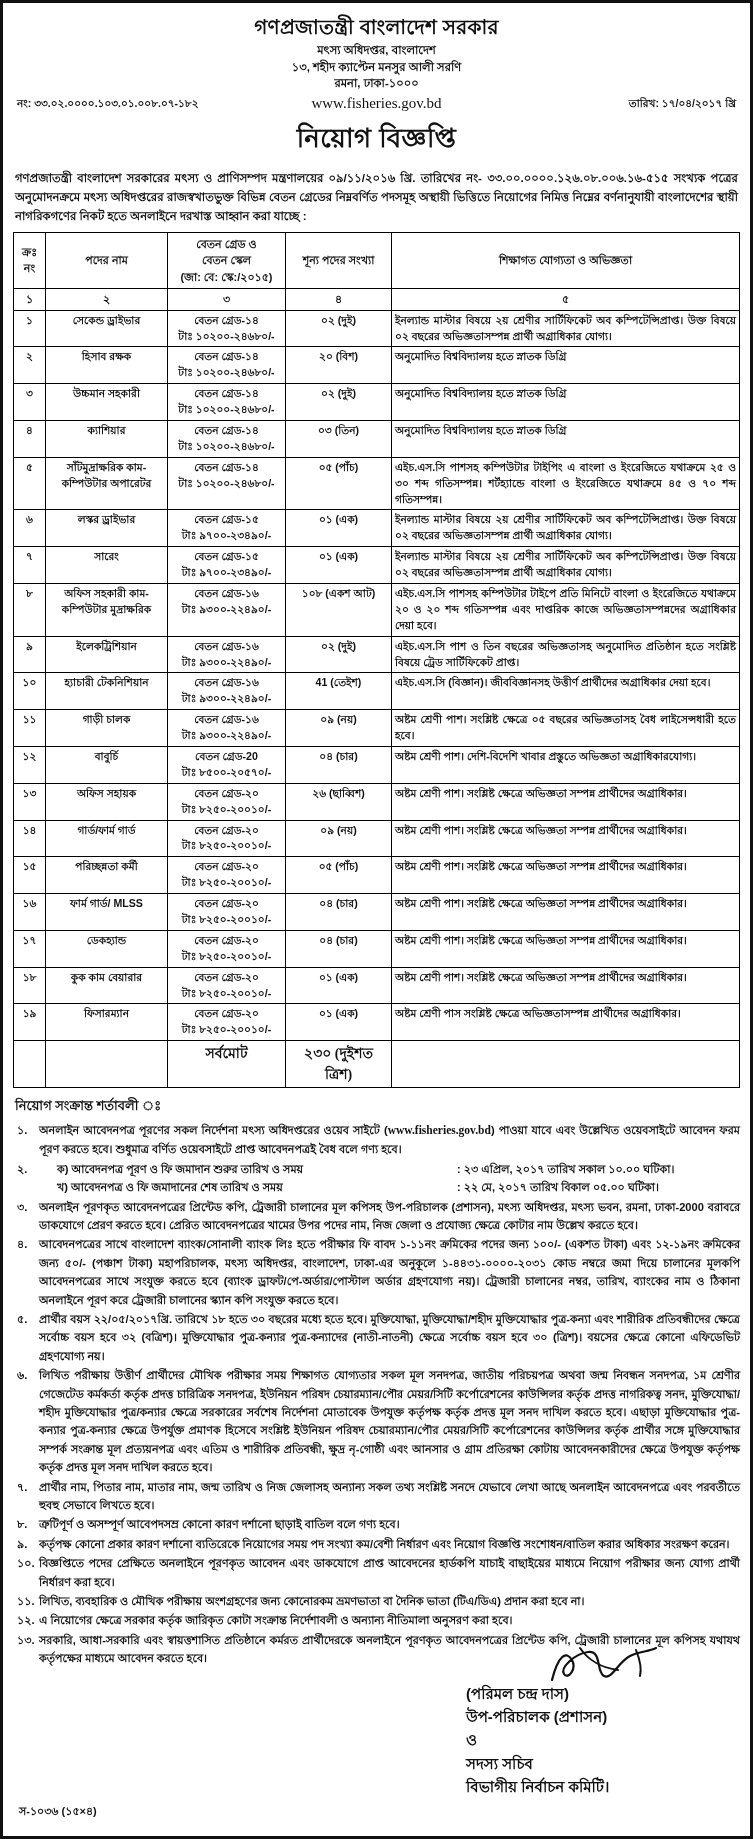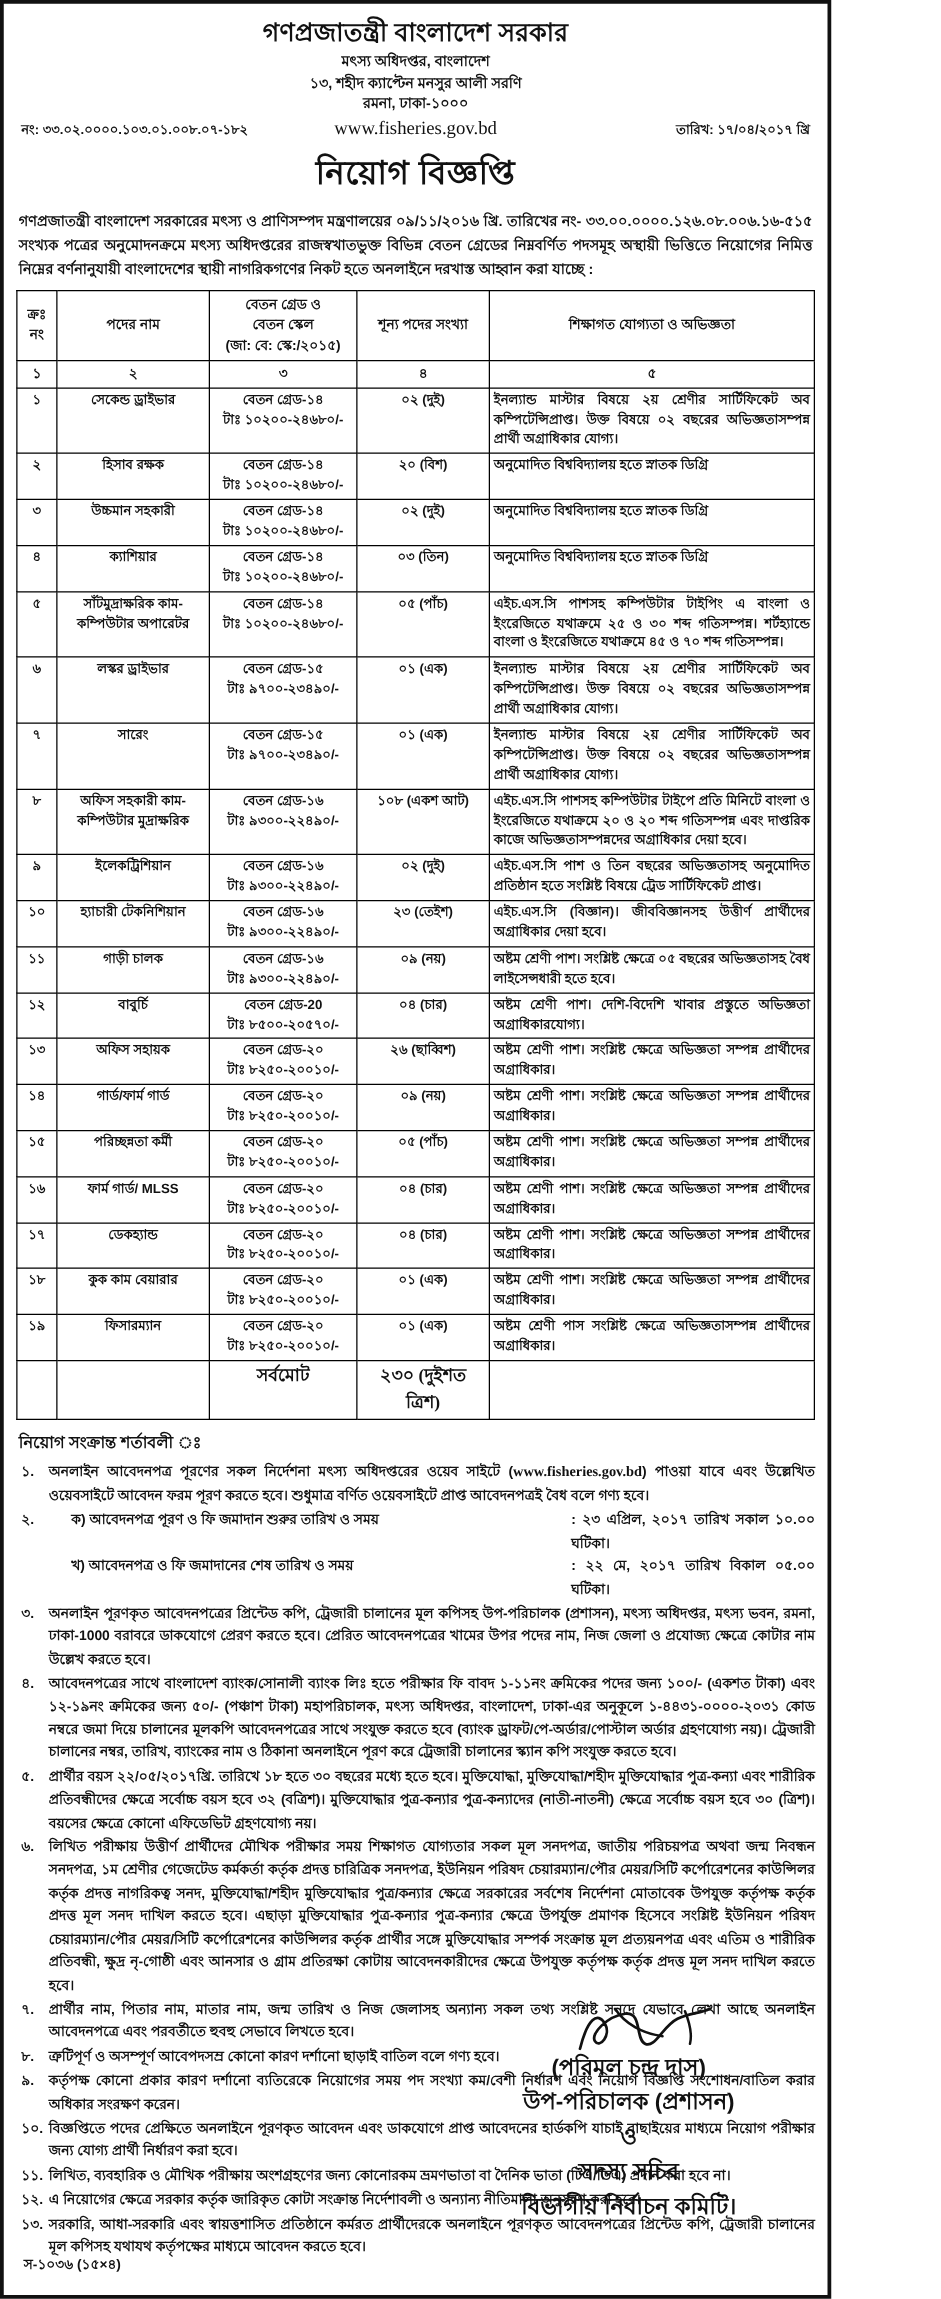--- a/index.html
+++ b/index.html
@@ -9,21 +9,21 @@
   }
   body {
     width: 753px;
     height: 1839px;
     font-family: "Liberation Sans", "DejaVu Sans", sans-serif;
     color: #111;
     position: relative;
     overflow: hidden;
   }
   .page {
-    width: 665px;
+    width: 753px;
     height: 1839px;
     border: 3px solid #111;
     padding: 6px 10px 4px 10px;
     position: relative;
     background: #fff;
   }
   
   .hdr { text-align: center; }
   .gov-title {
     font-size: 20px;
@@ -125,23 +125,22 @@
   }
   .li-body { flex: 1 1 auto; }
   .kv { display: flex; margin-left: 18px; }
   .kv-label { flex: 0 0 400px; }
   .kv-val { flex: 1 1 auto; }
   .mono-url { font-family: "Liberation Serif", "DejaVu Serif", serif; font-size: 11.5px; }
   
   .sig-block {
     position: absolute;
     right: 34px;
-    bottom: 56px;
-    text-align: center;
-    font-size: 18px;
+    bottom: 38px;
+    font-size: 15px;
     font-weight: bold;
     line-height: 1.55;
     width: 250px;
   }
   .sig-scribble {
     height: 34px;
     position: relative;
     margin-bottom: -2px;
   }
   .sig-scribble svg { position: absolute; right: 52px; top: -4px; }
@@ -297,21 +296,21 @@
           <td class="cen">০২ (দুই)</td>
           <td class="qual">এইচ.এস.সি পাশ ও তিন বছরের অভিজ্ঞতাসহ অনুমোদিত প্রতিষ্ঠান হতে সংশ্লিষ্ট বিষয়ে ট্রেড সার্টিফিকেট প্রাপ্ত।</td>
         </tr>
         <tr>
           <td class="cen">১০</td>
           <td class="cen">হ্যাচারী টেকনিশিয়ান</td>
           <td class="cen">
             <span class="grade-line">বেতন গ্রেড-১৬</span>
             <span class="grade-line">টাঃ ৯৩০০-২২৪৯০/-</span>
           </td>
-          <td class="cen">২৩ (তেইশ)</td>
+          <td class="cen">41 (তেইশ)</td>
           <td class="qual">এইচ.এস.সি (বিজ্ঞান)। জীববিজ্ঞানসহ উত্তীর্ণ প্রার্থীদের অগ্রাধিকার দেয়া হবে।</td>
         </tr>
         <tr>
           <td class="cen">১১</td>
           <td class="cen">গাড়ী চালক</td>
           <td class="cen">
             <span class="grade-line">বেতন গ্রেড-১৬</span>
             <span class="grade-line">টাঃ ৯৩০০-২২৪৯০/-</span>
           </td>
           <td class="cen">০৯ (নয়)</td>
@@ -423,21 +422,21 @@
             <span class="kv-val">: ২৩ এপ্রিল, ২০১৭ তারিখ সকাল ১০.০০ ঘটিকা।</span>
           </span>
           <span class="kv">
             <span class="kv-label">খ) আবেদনপত্র ও ফি জমাদানের শেষ তারিখ ও সময়</span>
             <span class="kv-val">: ২২ মে, ২০১৭ তারিখ বিকাল ০৫.০০ ঘটিকা।</span>
           </span>
         </span>
       </li>
       <li>
         <span class="li-num">৩.</span>
-        <span class="li-body">অনলাইন পূরণকৃত আবেদনপত্রের প্রিন্টেড কপি, ট্রেজারী চালানের মূল কপিসহ উপ-পরিচালক (প্রশাসন), মৎস্য অধিদপ্তর, মৎস্য ভবন, রমনা, ঢাকা-1000 বরাবরে ডাকযোগে প্রেরণ করতে হবে। প্রেরিত আবেদনপত্রের খামের উপর পদের নাম, নিজ জেলা ও প্রযোজ্য ক্ষেত্রে কোটার নাম উল্লেখ করতে হবে।</span>
+        <span class="li-body">অনলাইন পূরণকৃত আবেদনপত্রের প্রিন্টেড কপি, ট্রেজারী চালানের মূল কপিসহ উপ-পরিচালক (প্রশাসন), মৎস্য অধিদপ্তর, মৎস্য ভবন, রমনা, ঢাকা-2000 বরাবরে ডাকযোগে প্রেরণ করতে হবে। প্রেরিত আবেদনপত্রের খামের উপর পদের নাম, নিজ জেলা ও প্রযোজ্য ক্ষেত্রে কোটার নাম উল্লেখ করতে হবে।</span>
       </li>
       <li>
         <span class="li-num">৪.</span>
         <span class="li-body">আবেদনপত্রের সাথে বাংলাদেশ ব্যাংক/সোনালী ব্যাংক লিঃ হতে পরীক্ষার ফি বাবদ ১-১১নং ক্রমিকের পদের জন্য ১০০/- (একশত টাকা) এবং ১২-১৯নং ক্রমিকের জন্য ৫০/- (পঞ্চাশ টাকা) মহাপরিচালক, মৎস্য অধিদপ্তর, বাংলাদেশ, ঢাকা-এর অনুকূলে ১-৪৪৩১-০০০০-২০৩১ কোড নম্বরে জমা দিয়ে চালানের মূলকপি আবেদনপত্রের সাথে সংযুক্ত করতে হবে (ব্যাংক ড্রাফট/পে-অর্ডার/পোস্টাল অর্ডার গ্রহণযোগ্য নয়)। ট্রেজারী চালানের নম্বর, তারিখ, ব্যাংকের নাম ও ঠিকানা অনলাইনে পূরণ করে ট্রেজারী চালানের স্ক্যান কপি সংযুক্ত করতে হবে।</span>
       </li>
       <li>
         <span class="li-num">৫.</span>
         <span class="li-body">প্রার্থীর বয়স ২২/০৫/২০১৭খ্রি. তারিখে ১৮ হতে ৩০ বছরের মধ্যে হতে হবে। মুক্তিযোদ্ধা, মুক্তিযোদ্ধা/শহীদ মুক্তিযোদ্ধার পুত্র-কন্যা এবং শারীরিক প্রতিবন্ধীদের ক্ষেত্রে সর্বোচ্চ বয়স হবে ৩২ (বত্রিশ)। মুক্তিযোদ্ধার পুত্র-কন্যার পুত্র-কন্যাদের (নাতী-নাতনী) ক্ষেত্রে সর্বোচ্চ বয়স হবে ৩০ (ত্রিশ)। বয়সের ক্ষেত্রে কোনো এফিডেভিট গ্রহণযোগ্য নয়।</span>
       </li>
       <li>

